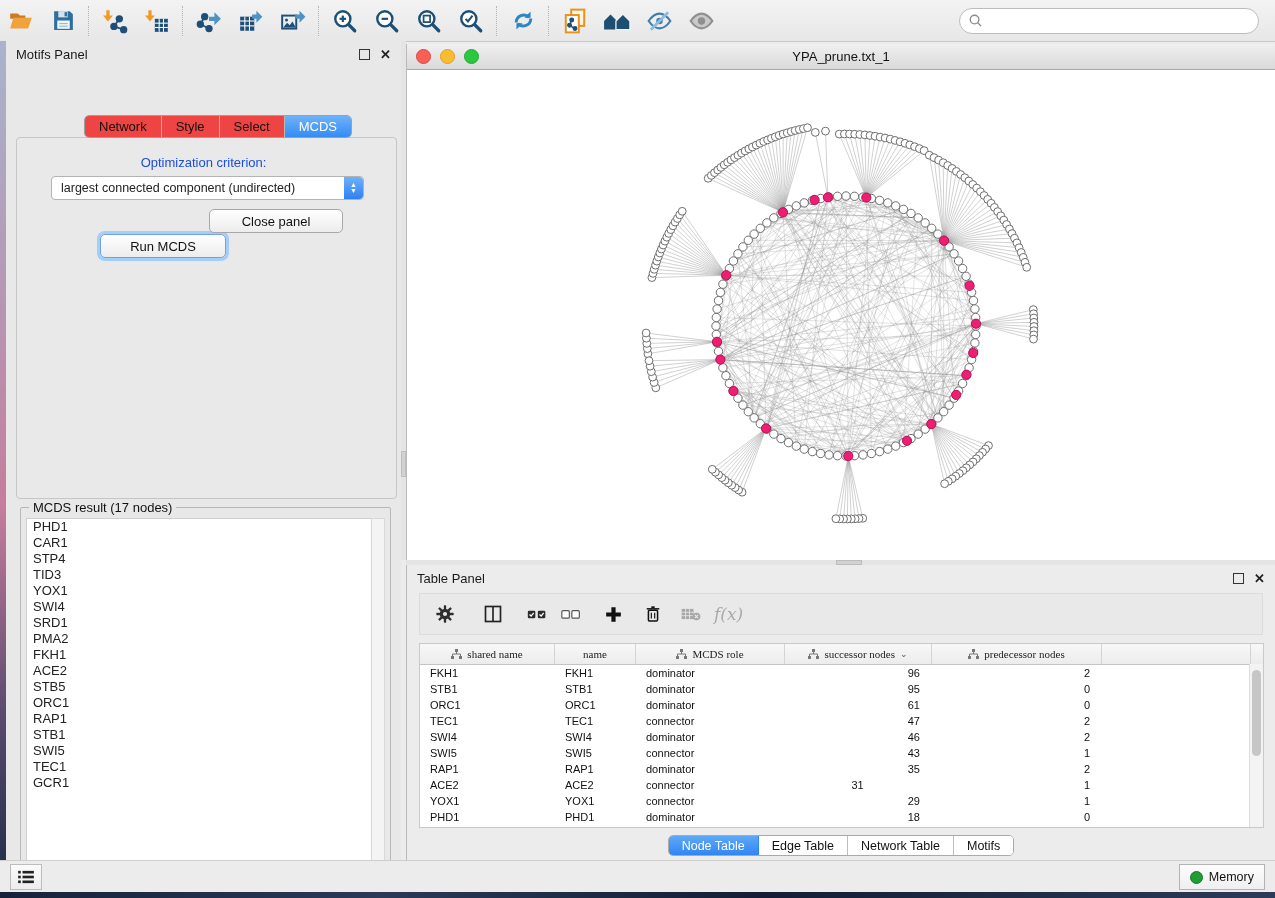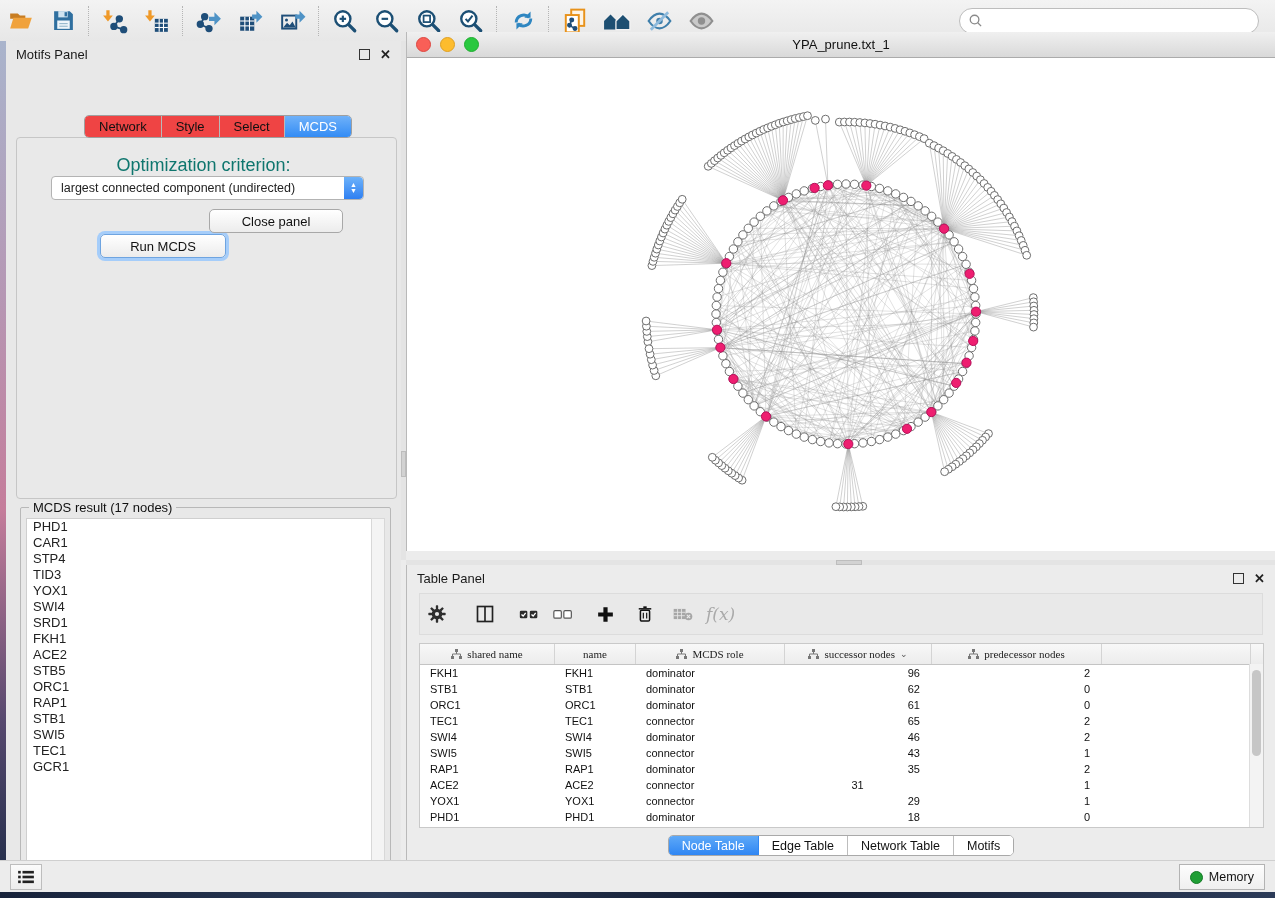--- a/index.html
+++ b/index.html
@@ -28,21 +28,21 @@
   .win-float{width:9px;height:9px;border:1.5px solid #333;margin-right:10px;}
   .win-close{font-size:13px;font-weight:bold;color:#222;line-height:9px;}
   #cp-tabs{position:absolute;left:78px;top:74px;display:flex;height:21px;
            border:1px solid #9f9f9f;border-radius:5px;overflow:hidden;background:#fff;}
   .cp-tab{padding:0 14px;display:flex;align-items:center;font-size:13px;color:#111;
           border-right:1px solid #b9b9b9;background:#ef4444;}
   .cp-tab:last-child{border-right:none;}
   .cp-tab.active{background:linear-gradient(#6fb1f9,#338cf5);color:#fff;border-right-color:#338cf5;}
   #cp-card{left:10px;top:96px;width:379px;height:360px;background:#e9e9e9;
            border:1px solid #c6c6c6;border-radius:4px;}
-  #opt-label{left:0;top:114px;width:395px;text-align:center;font-size:18px;color:#0f766e;}
+  #opt-label{left:0;top:114px;width:395px;text-align:center;font-size:13px;color:#1d4ed8;}
   #criterion{left:45px;top:135px;width:311px;height:22px;background:#fff;border:1px solid #b3b3b3;
              border-radius:4px;display:flex;align-items:center;font-size:12.5px;}
   #criterion .val{flex:1;padding:0 9px;white-space:nowrap;overflow:hidden;}
   #criterion .step{width:19px;height:22px;border-radius:0 4px 4px 0;
        background:linear-gradient(#6db2fa,#2f80f2);display:flex;flex-direction:column;
        align-items:center;justify-content:center;color:#fff;font-size:7px;line-height:6px;}
   .pushbtn{height:22px;border:1px solid #a8a8a8;border-radius:5px;background:linear-gradient(#fff,#ececec);
            font-size:13px;color:#111;display:flex;align-items:center;justify-content:center;padding:0 14px;}
   #run-btn{left:94px;top:168px;width:96px;box-shadow:0 0 0 3px #a5cdfa;border-color:#6ea4e0;margin-top:25px;}
   #close-btn{left:203px;top:168px;width:104px;}
@@ -52,33 +52,33 @@
              border:1px solid #cfcfcf;font-size:13px;overflow:hidden;}
   #mcds-list div{padding:0 6px;height:16px;line-height:16px;}
   #mcds-scroll{position:absolute;right:5px;top:10px;width:12px;bottom:5px;background:#f4f4f4;
                border:1px solid #d8d8d8;}
   
   #vsplit{left:401px;top:41px;width:5px;height:519px;background:#e4e4e4;}
   #vsplit .knob{position:absolute;left:0;top:410px;width:5px;height:26px;background:#d2d2d2;border:1px solid #bdbdbd;box-sizing:border-box;}
   #hsplit{left:406px;top:560px;width:869px;height:5px;background:#e4e4e4;}
   #hsplit .knob{position:absolute;left:430px;top:0;width:26px;height:5px;background:#d2d2d2;border:1px solid #bdbdbd;box-sizing:border-box;}
   
-  #network-win{left:406px;top:32px;width:869px;height:519px;background:#404040;border-left:1px solid #b9b9b9;box-sizing:border-box;}
+  #network-win{left:406px;top:44px;width:869px;height:519px;background:#404040;border-left:1px solid #b9b9b9;box-sizing:border-box;}
   #net-titlebar{height:25px;background:linear-gradient(#f0f0f0,#d9d9d9);border-bottom:1px solid #ababab;
                 display:flex;align-items:center;position:relative;}
   .light{width:13px;height:13px;border-radius:50%;margin-left:9px;}
   .light.red{background:#f95f57;border:1px solid #dd4741;}
   .light.yellow{background:#fdbc2e;border:1px solid #dfa023;}
   .light.green{background:#29c83f;border:1px solid #1fad30;}
   #net-title{position:absolute;left:0;right:0;text-align:center;font-size:13px;color:#111;}
   #graph-area{position:relative;width:100%;height:493px;background:#fff;}
   
   #table-panel{left:406px;top:565px;width:869px;height:295px;background:#ececec;border-left:1px solid #b9b9b9;box-sizing:border-box;}
   #tp-toolbar{margin:2px 12px 0 12px;height:40px;background:#e9e9e9;border:1px solid #dcdcdc;
-              display:flex;align-items:center;padding-left:0;}
+              display:flex;align-items:center;padding-left:8px;}
   .tpbtn{width:34px;height:30px;display:flex;align-items:center;justify-content:center;}
   #fx-label{font-family:"DejaVu Serif",serif;font-style:italic;font-size:17px;color:#a9a9a9;margin-left:6px;}
   #node-table{position:absolute;left:12px;top:78px;width:845px;height:185px;background:#fff;
               border:1px solid #c9c9c9;box-sizing:border-box;overflow:hidden;}
   #thead{display:flex;height:20px;background:linear-gradient(#f8f8f8,#ececec);border-bottom:1px solid #c4c4c4;font-family:Liberation Serif, serif;}
   .th{display:flex;align-items:center;justify-content:center;font-size:11px;color:#222;
       border-right:1px solid #d4d4d4;box-sizing:border-box;gap:5px;}
   .th .sort{font-size:9px;color:#555;}
   .trow{display:flex;height:16px;align-items:center;font-size:11px;color:#111;}
   .td{box-sizing:border-box;padding:0 10px;white-space:nowrap;overflow:hidden;}
@@ -293,20 +293,21 @@
   <div id="mcds-fieldset" class="abs">
     <span id="mcds-legend">MCDS result (17 nodes)</span>
     <div id="mcds-list">
         <div>PHD1</div>
         <div>CAR1</div>
         <div>STP4</div>
         <div>TID3</div>
         <div>YOX1</div>
         <div>SWI4</div>
         <div>SRD1</div>
+        <div>PMA2</div>
         <div>FKH1</div>
         <div>ACE2</div>
         <div>STB5</div>
         <div>ORC1</div>
         <div>RAP1</div>
         <div>STB1</div>
         <div>SWI5</div>
         <div>TEC1</div>
         <div>GCR1</div>
       </div>
@@ -1193,37 +1194,37 @@
           <div class="td" style="width: 81px;">FKH1</div>
           <div class="td" style="width: 149px;">dominator</div>
           <div class="td num" style="width: 147px;">96</div>
           <div class="td num" style="width: 170px;">2</div>
           <div class="td" style="width: 149px;"></div>
         </div>
         <div class="trow">
           <div class="td" style="width: 135px;">STB1</div>
           <div class="td" style="width: 81px;">STB1</div>
           <div class="td" style="width: 149px;">dominator</div>
-          <div class="td num" style="width: 147px;">62</div>
+          <div class="td num" style="width: 147px;">95</div>
           <div class="td num" style="width: 170px;">0</div>
           <div class="td" style="width: 149px;"></div>
         </div>
         <div class="trow">
           <div class="td" style="width: 135px;">ORC1</div>
           <div class="td" style="width: 81px;">ORC1</div>
           <div class="td" style="width: 149px;">dominator</div>
           <div class="td num" style="width: 147px;">61</div>
           <div class="td num" style="width: 170px;">0</div>
           <div class="td" style="width: 149px;"></div>
         </div>
         <div class="trow">
           <div class="td" style="width: 135px;">TEC1</div>
           <div class="td" style="width: 81px;">TEC1</div>
           <div class="td" style="width: 149px;">connector</div>
-          <div class="td num" style="width: 147px;">65</div>
+          <div class="td num" style="width: 147px;">47</div>
           <div class="td num" style="width: 170px;">2</div>
           <div class="td" style="width: 149px;"></div>
         </div>
         <div class="trow">
           <div class="td" style="width: 135px;">SWI4</div>
           <div class="td" style="width: 81px;">SWI4</div>
           <div class="td" style="width: 149px;">dominator</div>
           <div class="td num" style="width: 147px;">46</div>
           <div class="td num" style="width: 170px;">2</div>
           <div class="td" style="width: 149px;"></div>

